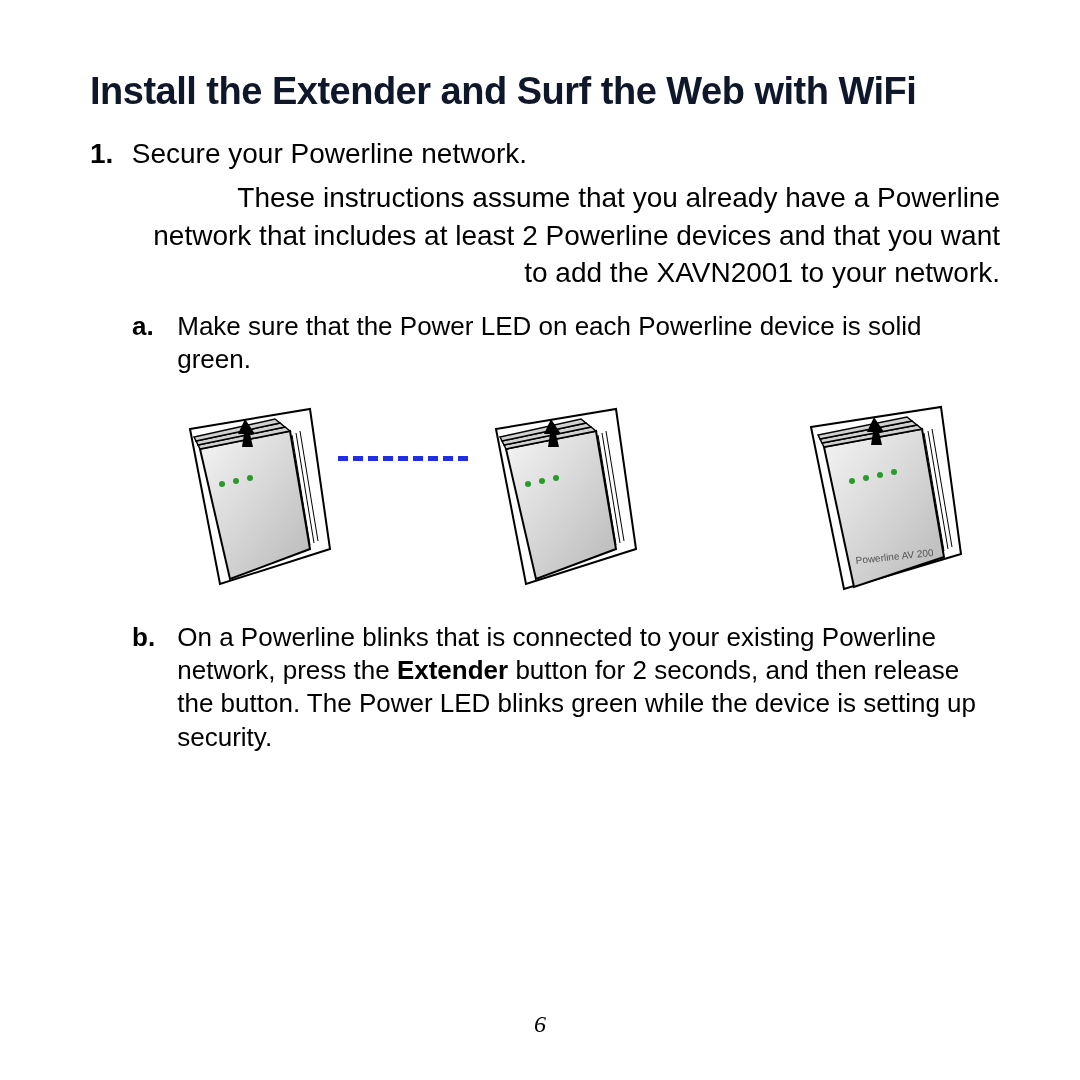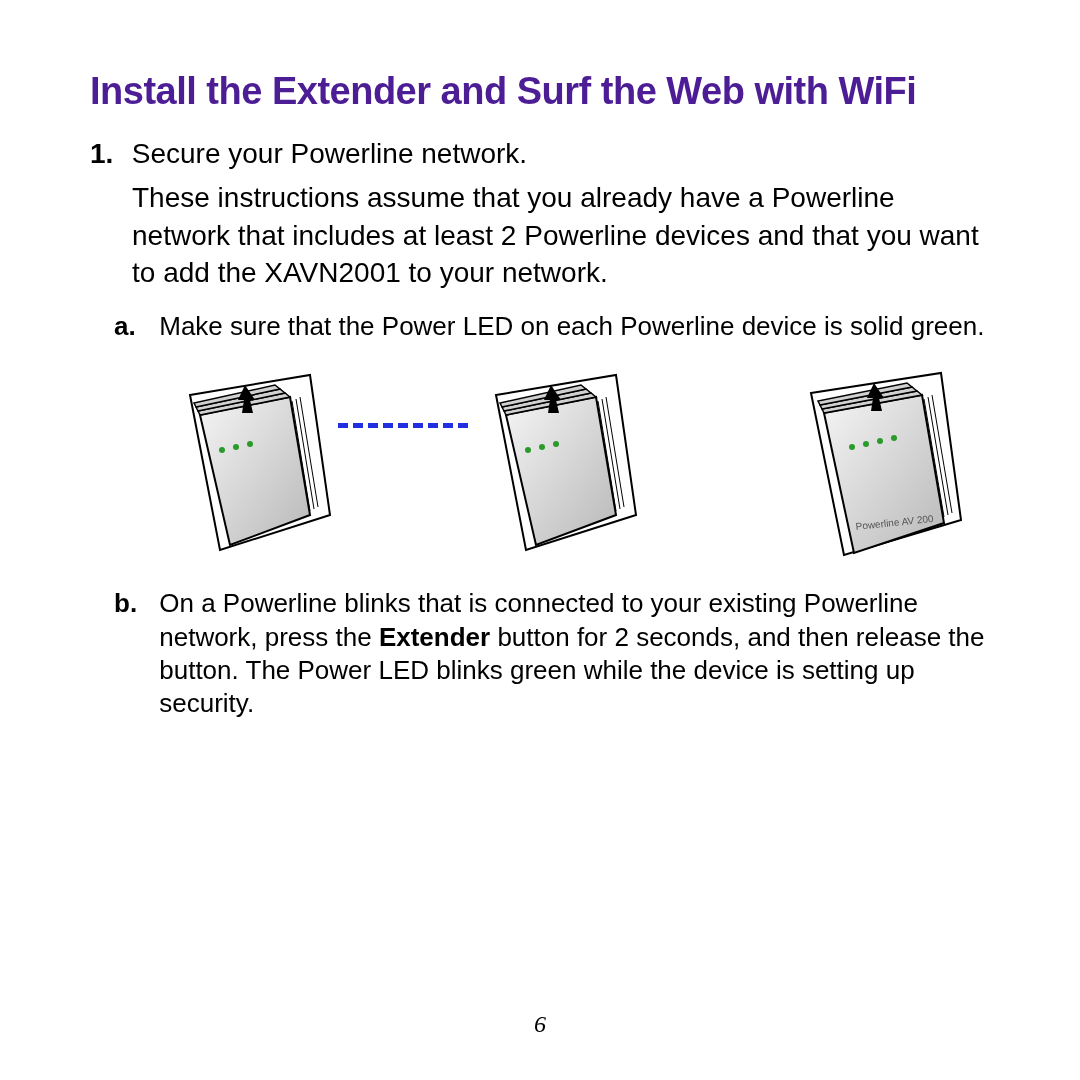--- a/index.html
+++ b/index.html
@@ -9,21 +9,21 @@
     height: 1080px;
     background: #fff;
     font-family: Arial, Helvetica, sans-serif;
     color: #000;
     position: relative;
   }
   .page {
     padding: 70px 80px 0 90px;
   }
   h1.title {
-    color: #4c1d95;
+    color: #0f172a;
     font-weight: 600;
     font-size: 38px;
     margin: 0 0 22px 0;
     font-family: "Century Gothic", "Futura", Arial, sans-serif;
     letter-spacing: -0.5px;
   }
   .step1 {
     margin-left: 0;
     font-size: 28px;
     line-height: 1.35;
@@ -32,23 +32,24 @@
     font-weight: bold;
     display: inline-block;
     width: 34px;
   }
   .step-body {
     margin-left: 42px;
     margin-top: 6px;
   }
   .step-p {
     margin: 4px 0 18px 0;
+    text-align: right;
   }
   .sub {
-    margin-left: 24px;
+    margin-left: 42px;
     font-size: 26px;
     line-height: 1.28;
   }
   .sub-letter {
     font-weight: bold;
     display: inline-block;
     width: 38px;
     vertical-align: top;
   }
   .sub-text {

